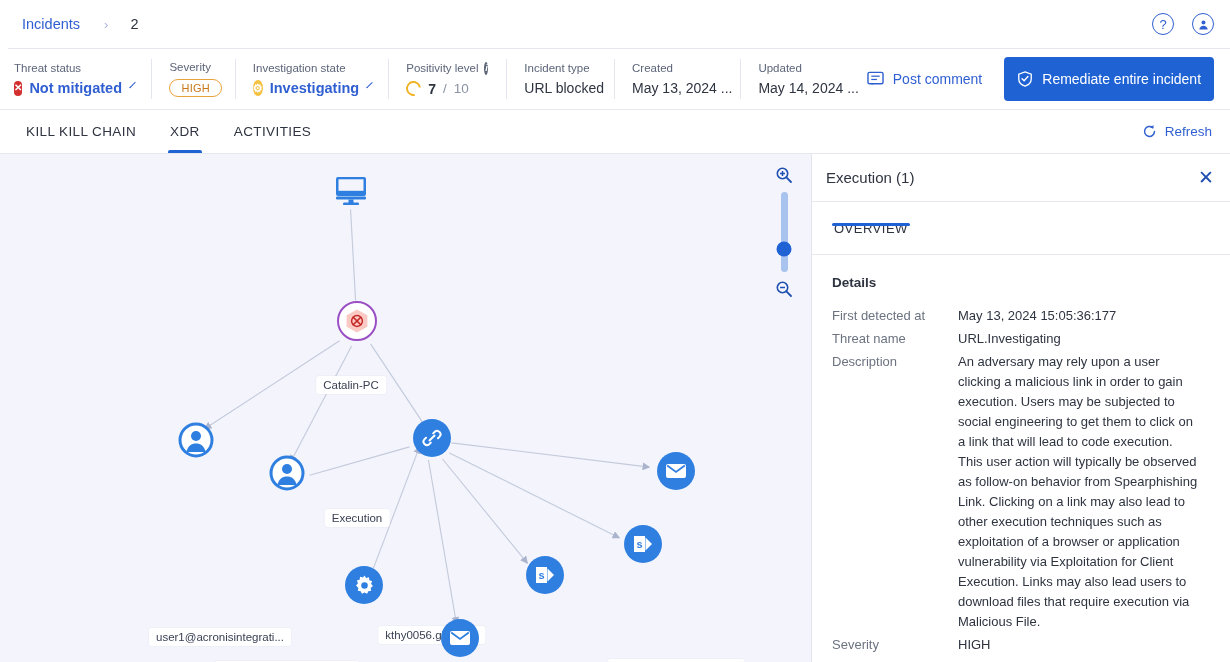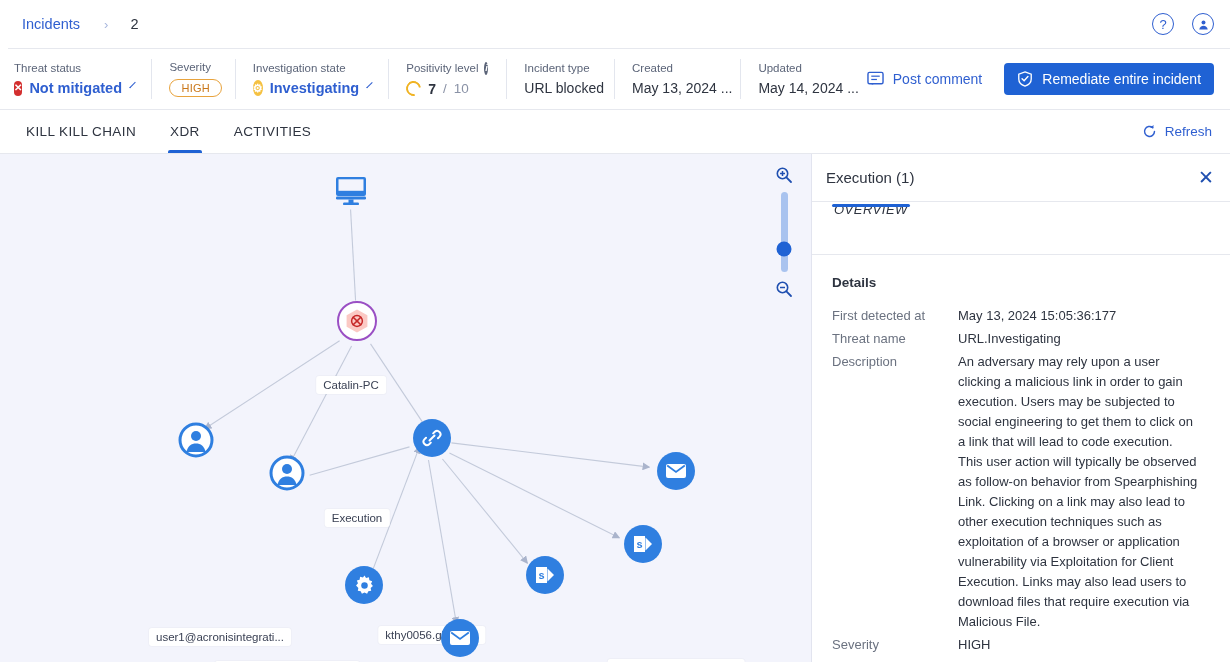--- a/index.html
+++ b/index.html
@@ -95,21 +95,21 @@
     color: #fff; font-size: 11px; font-weight: 700;
   }
   .sbar-spacer { flex: 1; }
   .post-comment {
     display: flex; align-items: center; gap: 9px; color: #2f5fd0;
     font-size: 14px; cursor: pointer; align-self: center; white-space: nowrap;
   }
   .btn-remediate {
     display: flex; align-items: center; gap: 9px;
     background: #1f62d4; color: #fff; border: none; border-radius: 4px;
-    padding: 0 13px; height: 32px; font-size: 14px; cursor: pointer;
+    padding: 0 13px; height: 44px; font-size: 14px; cursor: pointer;
     align-self: center; margin: 0 16px 0 22px; white-space: nowrap;
     font-family: "Liberation Sans", sans-serif;
   }
 
   
   .tabbar {
     height: 44px; flex: 0 0 44px;
     display: flex; align-items: stretch;
     border-bottom: 1px solid #e6e8ee; background: #fff; padding-left: 14px;
   }
@@ -191,22 +191,22 @@
     height: 48px; flex: 0 0 48px; display: flex; align-items: center;
     padding: 0 16px 0 14px; border-bottom: 1px solid #e6e8ee; gap: 32px;
   }
   .panel-title { font-size: 15px; color: #2e3440; }
   .panel-head-spacer { flex: 1; }
   .close-x {
     color: #1f4fb0; font-size: 19px; cursor: pointer; line-height: 1;
     font-weight: 400;
   }
   .panel-tabs {
-    height: 53px; flex: 0 0 53px; display: flex; align-items: flex-start;
-    border-bottom: 1px solid #e6e8ee; padding-left: 20px; font-style: italic;
+    height: 53px; flex: 0 0 53px; display: flex; align-items: center;
+    border-bottom: 1px solid #e6e8ee; padding-left: 20px;
   }
   .ptab {
     display: flex; align-items: center; font-size: 13px; letter-spacing: .5px;
     color: #2e3440; position: relative; cursor: pointer; padding: 0 2px;
   }
   .ptab.active::after {
     content: ""; position: absolute; left: 0; right: 0; bottom: 10px;
     height: 3px; background: #1f62d4; border-radius: 2px;
   }
   .panel-body { flex: 1; overflow: hidden; padding: 20px 24px 0 20px; }

